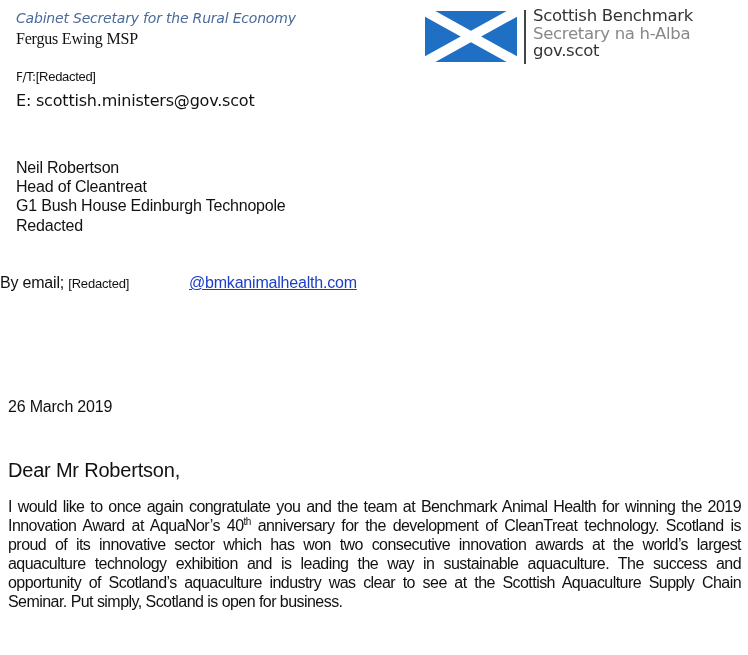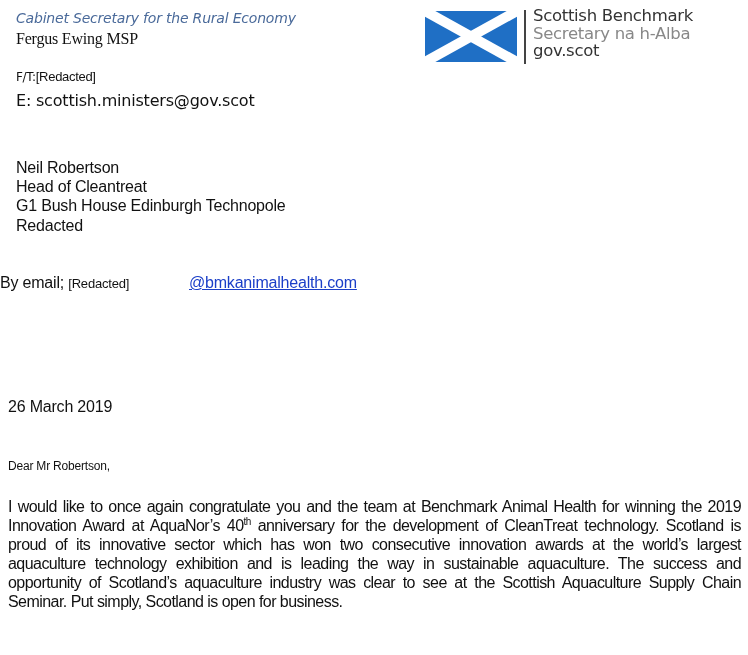--- a/index.html
+++ b/index.html
@@ -14,21 +14,21 @@
   .logo-divider { left: 524px; top: 10px; width: 1.5px; height: 54px; background: #444; }
   .logo-text { left: 533px; top: 7px; font-family: "DejaVu Sans", sans-serif; font-size: 16.5px; line-height: 17.5px; white-space: nowrap; letter-spacing: -0.3px; }
   .logo-en { color: #333; }
   .logo-gd { color: #888; }
   .logo-web { color: #333; }
   .addr { left: 16px; top: 158px; font-size: 16px; line-height: 19.2px; white-space: nowrap; letter-spacing: -0.2px; }
   .byemail { left: 0; top: 274px; font-size: 16px; white-space: nowrap; letter-spacing: -0.2px; }
   .byemail .red { font-size: 13px; }
   .byemail .link { position: absolute; left: 189px; top: 0; color: #1a3ec8; text-decoration: underline; }
   .date { left: 8px; top: 398px; font-size: 16px; letter-spacing: -0.2px; }
-  .salut { left: 8px; top: 459px; font-size: 12px; letter-spacing: -0.2px; }
+  .salut { left: 8px; top: 459px; font-size: 20px; letter-spacing: -0.2px; }
   .para { left: 8px; top: 497px; width: 733px; font-size: 16px; line-height: 19px; text-align: justify; font-stretch: condensed; letter-spacing: -0.55px; }
   .para sup { font-size: 10px; line-height: 0; margin-top: 28px; }
 </style>
 </head>
 <body>
 
 <div class="abs hdr-title">Cabinet Secretary for the Rural Economy</div>
 <div class="abs hdr-name">Fergus Ewing MSP</div>
 <div class="abs hdr-ft">
   <span>F/T:</span><span class="red">[Redacted]</span>

